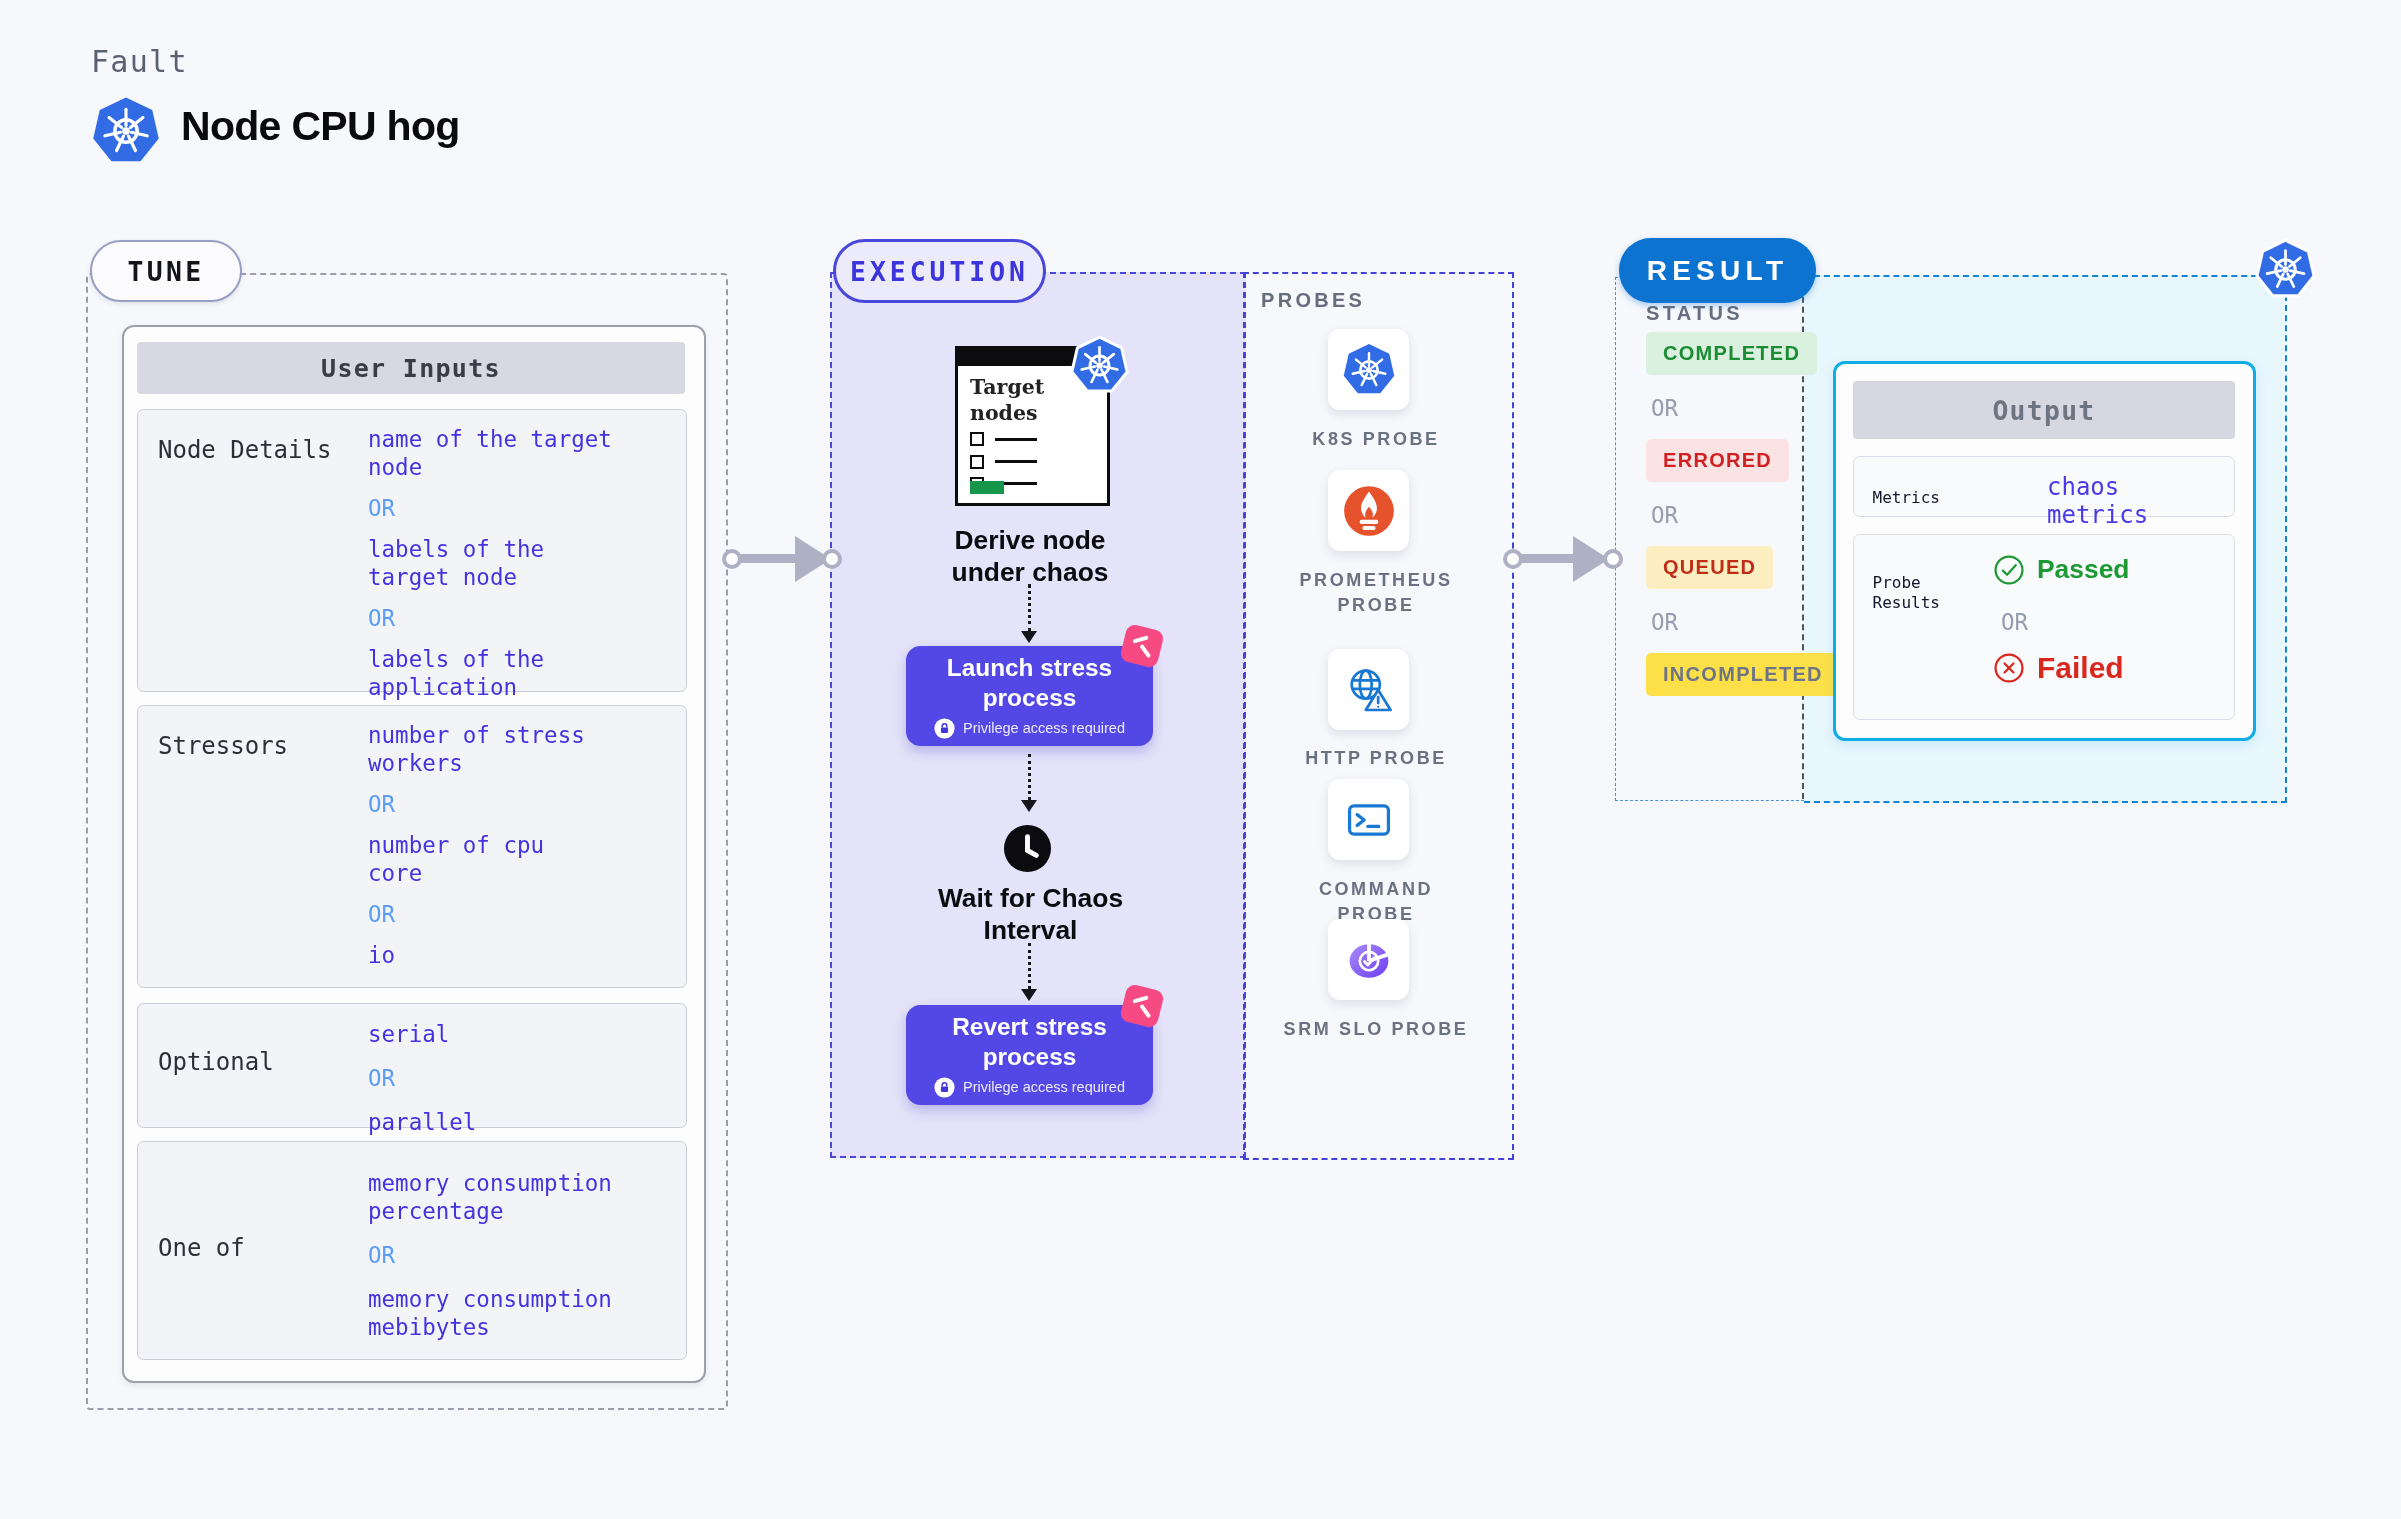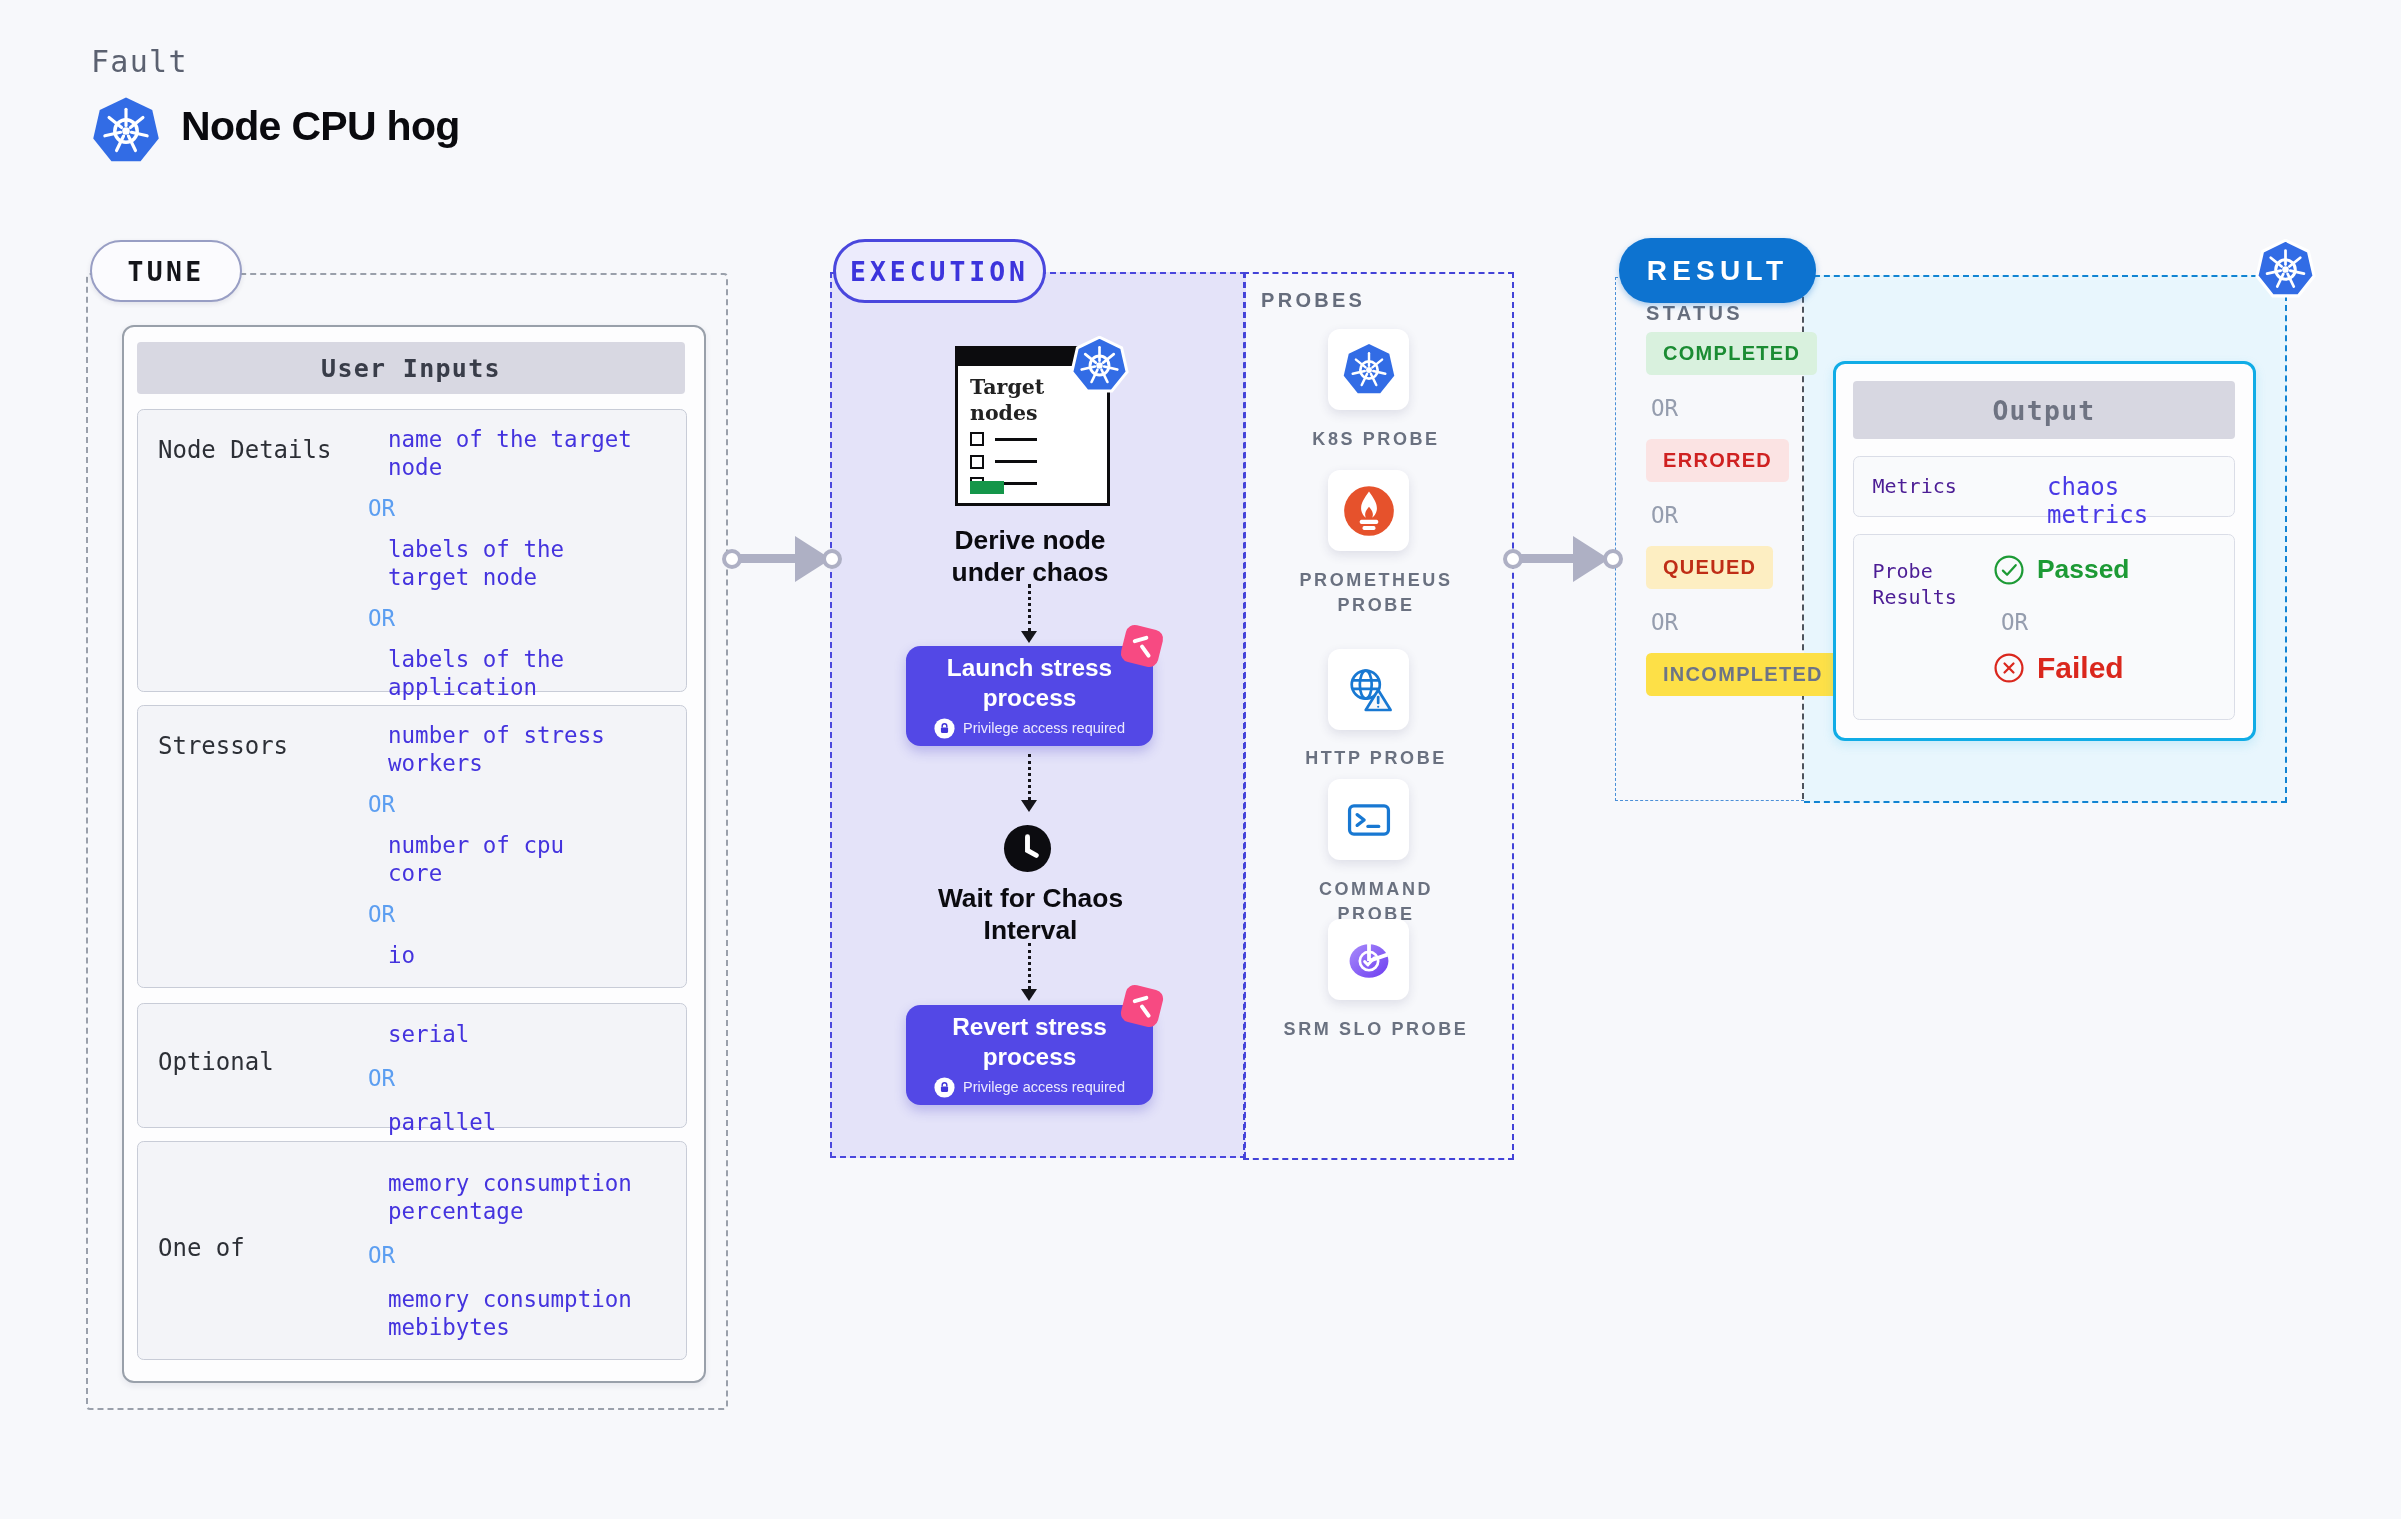--- a/index.html
+++ b/index.html
@@ -27,21 +27,21 @@
   .row-stress{top:705px;height:281px;}
   .row-opt{top:1003px;height:123px;}
   .row-one{top:1141px;height:217px;}
   .rlabel{position:absolute;left:20px;font-size:24px;color:#2c2f36;}
   .row-node .rlabel,.row-stress .rlabel{top:26.4px;}
   .row-opt .rlabel{top:44px;}
   .row-one .rlabel{top:92px;}
   .vals{position:absolute;left:230px;top:16px;width:310px;}
   .row-opt .vals{top:17px;}
   .row-one .vals{top:28px;}
-  .vline{font-size:22.5px;line-height:1.24;margin-left:20px;}
+  .vline{font-size:22.5px;line-height:1.24;}
   .val{color:#4433de;}
   .or-b{color:#5c9ef1;margin:16px 0;}
   .row-node .or-b,.row-stress .or-b{margin:13.2px 0;}
 
   
   .ring{width:20px;height:20px;border-radius:50%;background:#fff;border:4.6px solid #aeb0c4;box-sizing:border-box;z-index:5;}
   .aline{height:8.6px;background:#aeb0c4;}
   .atri{width:0;height:0;border-top:23px solid transparent;border-bottom:23px solid transparent;border-left:36px solid #aeb0c4;}
   .a1r1{left:722px;top:549px;} .a1l{left:738px;top:554px;width:61px;} .a1t{left:795px;top:536px;} .a1r2{left:822px;top:549px;}
   .a2r1{left:1503px;top:549px;} .a2l{left:1520px;top:554px;width:57px;} .a2t{left:1573px;top:536px;} .a2r2{left:1603px;top:549px;}
@@ -105,21 +105,21 @@
   .res-or{left:1651px;font-size:22.5px;color:#959dae;}
   .ro1{top:395px;} .ro2{top:502px;} .ro3{top:609px;}
 
   .output-box{left:1833px;top:361px;width:423px;height:380px;background:#fdfdfe;border:3.3px solid #10ace6;border-radius:12px;
               box-sizing:border-box;box-shadow:0 4px 10.6px rgba(16,172,230,.15);}
   .out-header{position:absolute;left:17px;top:17px;width:382px;height:58px;background:#d7d7e1;border-radius:4px;
               display:flex;align-items:center;justify-content:center;font-size:26.4px;font-weight:bold;color:#6e7382;letter-spacing:1.3px;}
   .out-row{position:absolute;left:17px;width:382px;background:#f9fafc;border:1.3px solid #dadde7;border-radius:6.6px;box-sizing:border-box;}
   .out-metrics{top:92px;height:61px;}
   .out-probe{top:170px;height:186px;}
-  .out-lab{position:absolute;left:18.5px;font-size:20px;color:#4c1d95;line-height:1.3;}
+  .out-lab{position:absolute;left:18.5px;font-size:16px;color:#0f172a;line-height:1.3;margin-top:15px;}
   .out-metrics .out-lab{top:16px;}
   .out-probe .out-lab{top:22.5px;width:119px;}
   .metrics-val{position:absolute;left:157px;top:16px;font-size:24px;color:#4939e6;margin-left:36px;}
   .passfail{position:absolute;left:139px;display:flex;align-items:center;gap:12px;}
   .pf-pass{top:18.5px;} .pf-fail{top:116px;}
   .pf-icon{width:32px;height:32px;}
   .pass-txt{font-size:26.4px;font-weight:bold;color:#1d9a35;}
   .fail-txt{font-size:30px;font-weight:bold;color:#da271d;}
   .out-or{position:absolute;left:147px;top:74px;font-size:22.5px;color:#959dae;}
 </style>

